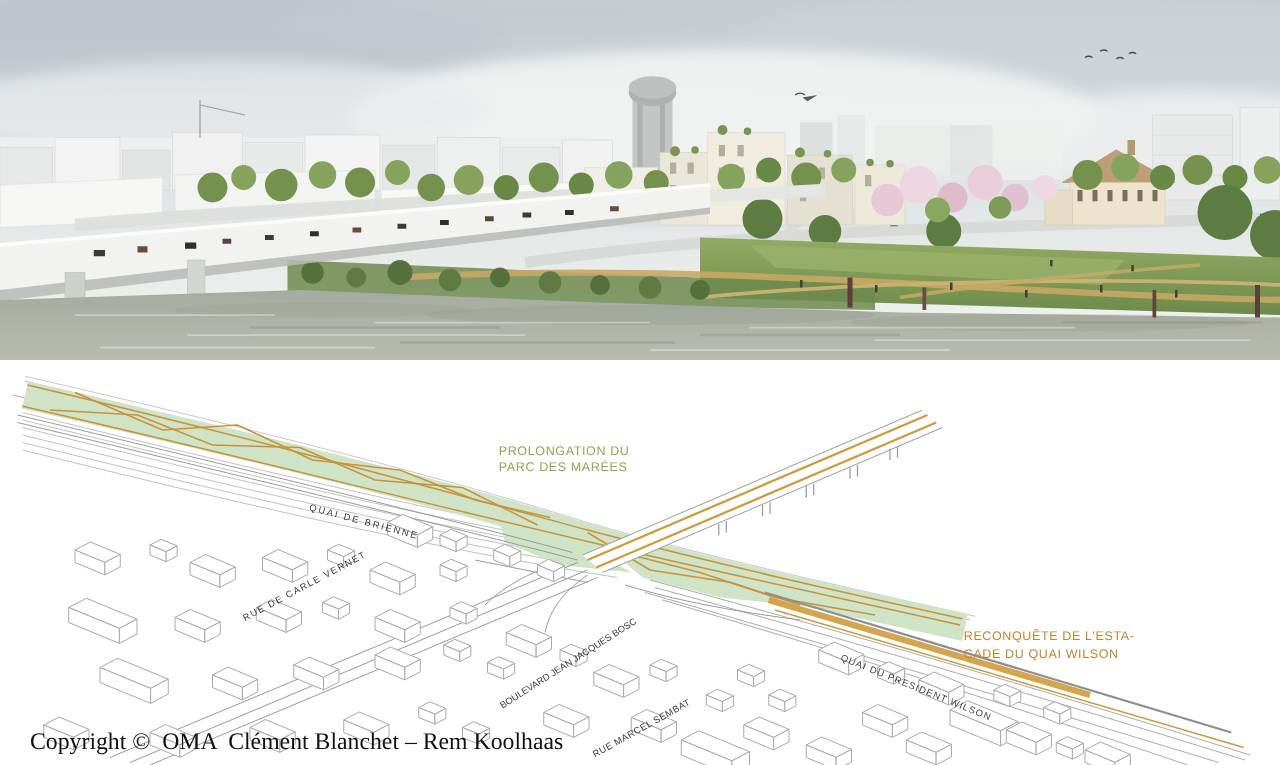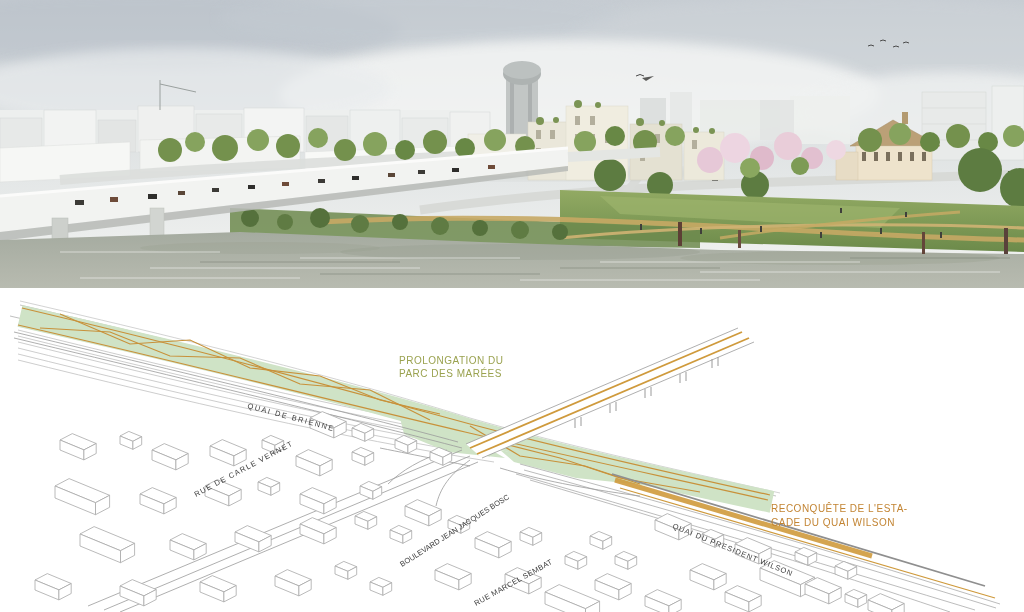--- a/index.html
+++ b/index.html
@@ -453,13 +453,14 @@
     </g>
 
     <g>
       <text class="annotation" x="399" y="66" fill="#9aa24f">PROLONGATION DU</text>
       <text class="annotation" x="399" y="79" fill="#9aa24f">PARC DES MARÉES</text>
       <text class="annotation" x="771" y="214" fill="#c28433">RECONQUÊTE DE L'ESTA-</text>
       <text class="annotation" x="771" y="228" fill="#c28433">CADE DU QUAI WILSON</text>
     </g>
   </svg>
 
+  <div id="copyright">Copyright ©  OMA  Clément Blanchet – Rem Koolhaas</div>
 </div>
 
 </body></html>

